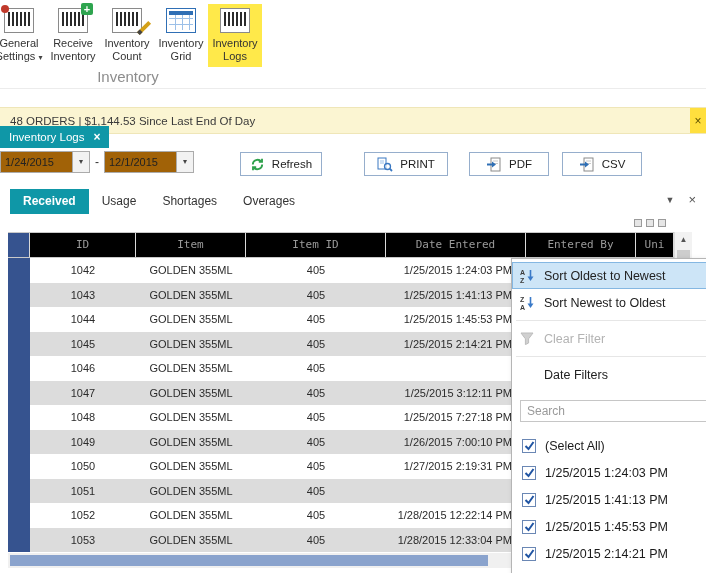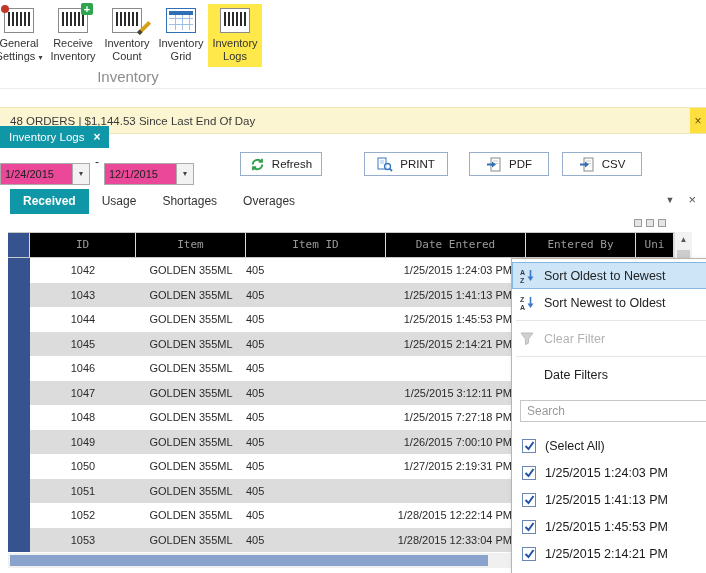--- a/index.html
+++ b/index.html
@@ -29,21 +29,21 @@
   .notif{position:absolute;left:0;top:107px;width:706px;height:27px;background:#fbf5d2;border-top:1px solid #efe6b8;border-bottom:1px solid #efe6b8;font-size:11.5px;color:#3a3a3a;line-height:27px;padding-left:10px;box-sizing:border-box;}
   .notif-close{position:absolute;right:0;top:0;width:16px;height:100%;background:#ffdf3e;color:#5f5200;text-align:center;line-height:27px;font-size:12px;cursor:default;}
 
   
   .tabrow{position:absolute;left:0;top:126px;height:22px;width:706px;}
   .doc-tab{display:inline-flex;align-items:center;height:22px;background:#0f97a7;color:#fff;font-size:11.5px;padding:0 9px;gap:9px;}
   .tab-close{font-size:12px;font-weight:bold;cursor:default;}
 
   
   .filterbar{position:absolute;left:0;top:151px;width:706px;height:26px;}
-  .dp{position:absolute;top:12px;height:22px;background:#ec4899;border:1px solid #ababab;box-sizing:border-box;display:flex;}
+  .dp{position:absolute;top:0;height:22px;background:#a16207;border:1px solid #ababab;box-sizing:border-box;display:flex;}
   .dp input{border:0;outline:0;width:100%;font-size:11px;padding:0 4px;font-family:inherit;color:#222;background:transparent;}
   .dpb{width:16px;border-left:1px solid #ababab;background:#f2f2f2;text-align:center;font-size:8px;line-height:20px;color:#444;flex:none;}
   #dp-from{left:0;width:90px;}
   .dash{position:absolute;left:95px;top:4px;font-size:12px;color:#333;}
   #dp-to{left:104px;width:90px;}
   .fbtn{position:absolute;top:1px;height:24px;background:#fff;border:1px solid #96aecc;box-sizing:border-box;display:flex;align-items:center;justify-content:center;gap:7px;font-size:11.5px;color:#222;font-family:inherit;padding:0;cursor:default;}
   #btn-refresh{left:240px;width:82px;}
   #btn-print{left:364px;width:84px;}
   #btn-pdf{left:469px;width:80px;}
   #btn-csv{left:562px;width:80px;}
@@ -68,21 +68,21 @@
   .ghead{display:flex;height:26px;border-top:1px solid #c9c9c9;border-bottom:1px solid #c9c9c9;background:#000000;box-sizing:border-box;width:666px;}
   .hcell{font-family:"DejaVu Sans Mono",monospace;font-size:11px;color:#9a9a9a;text-align:center;line-height:24px;border-right:1px solid #d9d9d9;box-sizing:border-box;overflow:hidden;white-space:nowrap;}
   .hind{width:22px;background:#36538f;flex:none;}
   .gbody{width:666px;}
   .grow{display:flex;height:24.5px;}
   .grow.alt{background:#dcdcdc;}
   .cell{font-size:11px;color:#2b2b2b;line-height:24.5px;box-sizing:border-box;overflow:hidden;white-space:nowrap;}
   .ind{width:22px;background:#36538f;flex:none;}
   .c-id{width:106px;text-align:center;}
   .c-item{width:110px;text-align:center;}
-  .c-itemid{width:140px;}
+  .c-itemid{width:140px;text-align:center;}
   .c-date{width:140px;text-align:right;padding-right:14px;}
   .c-by{width:110px;}
   .c-uni{width:38px;}
   .vscroll{position:absolute;right:0;top:0;width:18px;height:320px;background:#f2f2f2;border-left:1px solid #ddd;box-sizing:border-box;}
   .vup{height:16px;text-align:center;font-size:8px;color:#555;line-height:16px;}
   .vthumb{position:absolute;left:2px;right:2px;top:18px;height:130px;background:#cdcdcd;}
   .hscroll{position:absolute;left:8px;top:553px;width:684px;height:15px;background:#f0f0f0;}
   .hthumb{position:absolute;left:2px;top:2px;width:478px;height:11px;background:#8aa3cd;}
 
   

